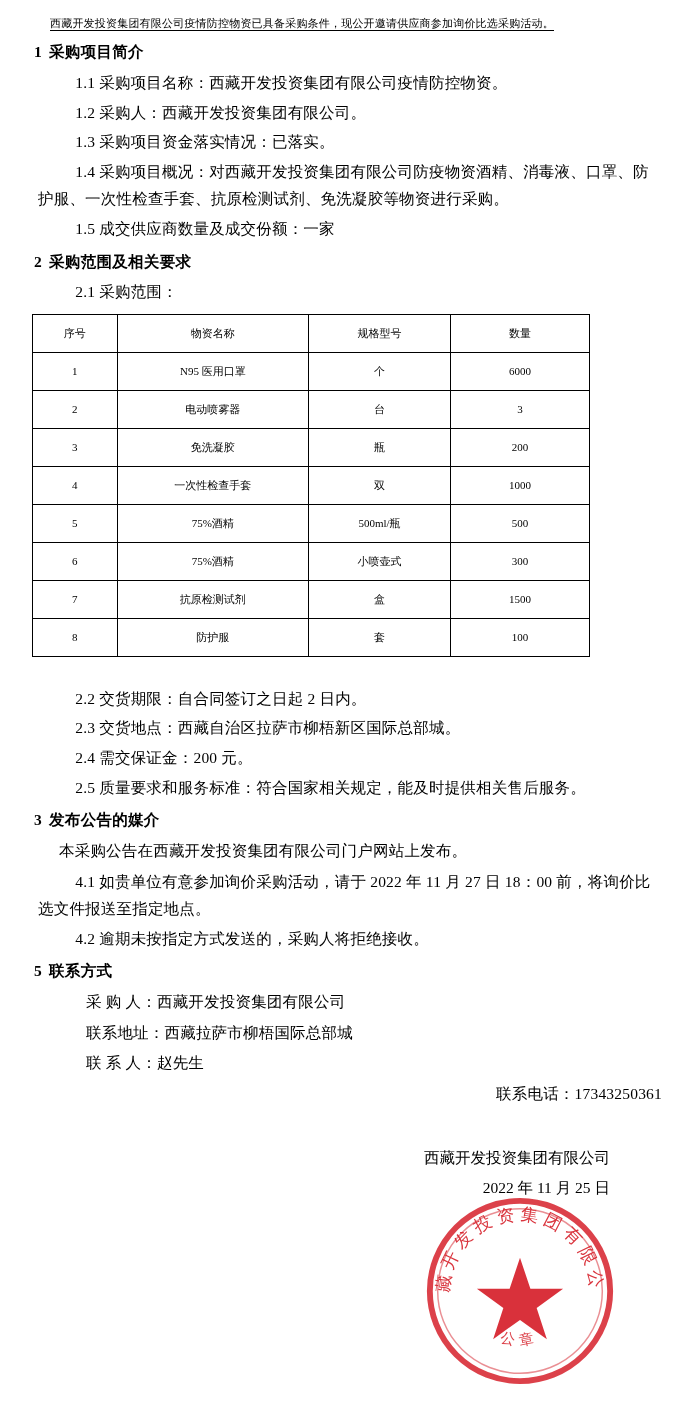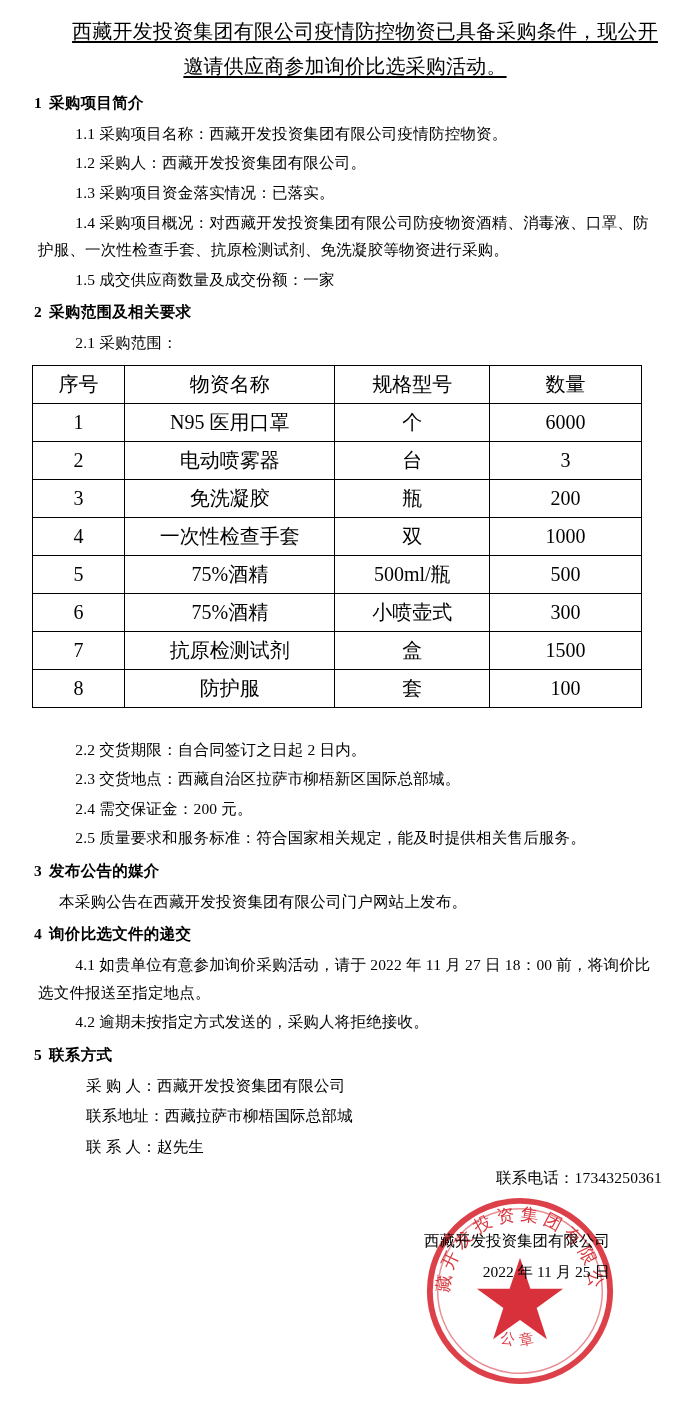--- a/index.html
+++ b/index.html
@@ -15,28 +15,27 @@
     position: relative;
   }
   .page {
     width: 690px;
     min-height: 1417px;
     box-sizing: border-box;
     padding: 14px 28px 10px 28px;
     position: relative;
   }
   .intro {
-    font-size: 20px;
+    font-size: 11px;
     line-height: 1.75;
     text-indent: 2em;
     text-decoration: underline;
     text-underline-offset: 3px;
     margin: 0 0 6px 0;
     letter-spacing: 0.2px;
-    text-align: center;
   }
   h2.sec {
     font-size: 15.5px;
     font-weight: bold;
     margin: 7px 0 4px 6px;
     line-height: 1.6;
     letter-spacing: 0.3px;
   }
   h2.sec .num {
     margin-right: 7px;
@@ -50,23 +49,23 @@
   }
   p.body {
     font-size: 15.5px;
     line-height: 1.78;
     margin: 3px 0;
     text-indent: 2em;
     letter-spacing: 0.2px;
   }
   table.goods {
     border-collapse: collapse;
-    width: 610px;
+    width: 558px;
     margin: 8px 0 8px 4px;
-    font-size: 20px;
+    font-size: 11px;
   }
   table.goods th, table.goods td {
     border: 1px solid #000000;
     text-align: center;
     height: 33px;
     padding: 2px 4px;
     font-weight: normal;
     line-height: 1.4;
   }
   table.goods th {
@@ -201,23 +200,20 @@
   <p class="item">2.2 交货期限：自合同签订之日起 2 日内。</p>
   <p class="item">2.3 交货地点：西藏自治区拉萨市柳梧新区国际总部城。</p>
   <p class="item">2.4 需交保证金：200 元。</p>
   <p class="item">2.5 质量要求和服务标准：符合国家相关规定，能及时提供相关售后服务。</p>
 
   <h2 class="sec">
     <span class="num">3</span><span>发布公告的媒介</span>
   </h2>
   <p class="body">本采购公告在西藏开发投资集团有限公司门户网站上发布。</p>
 
-  <h2 class="sec">
-    <span class="num">4</span><span>询价比选文件的递交</span>
-  </h2>
   <p class="item">4.1 如贵单位有意参加询价采购活动，请于 2022 年 11 月 27 日 18：00 前，将询价比选文件报送至指定地点。</p>
   <p class="item">4.2 逾期未按指定方式发送的，采购人将拒绝接收。</p>
 
   <h2 class="sec">
     <span class="num">5</span><span>联系方式</span>
   </h2>
   <p class="contact-line">采 购 人：西藏开发投资集团有限公司</p>
   <p class="contact-line">联系地址：西藏拉萨市柳梧国际总部城</p>
   <p class="contact-line">联 系 人：赵先生</p>
   <p class="contact-line indent2">联系电话：17343250361</p>

